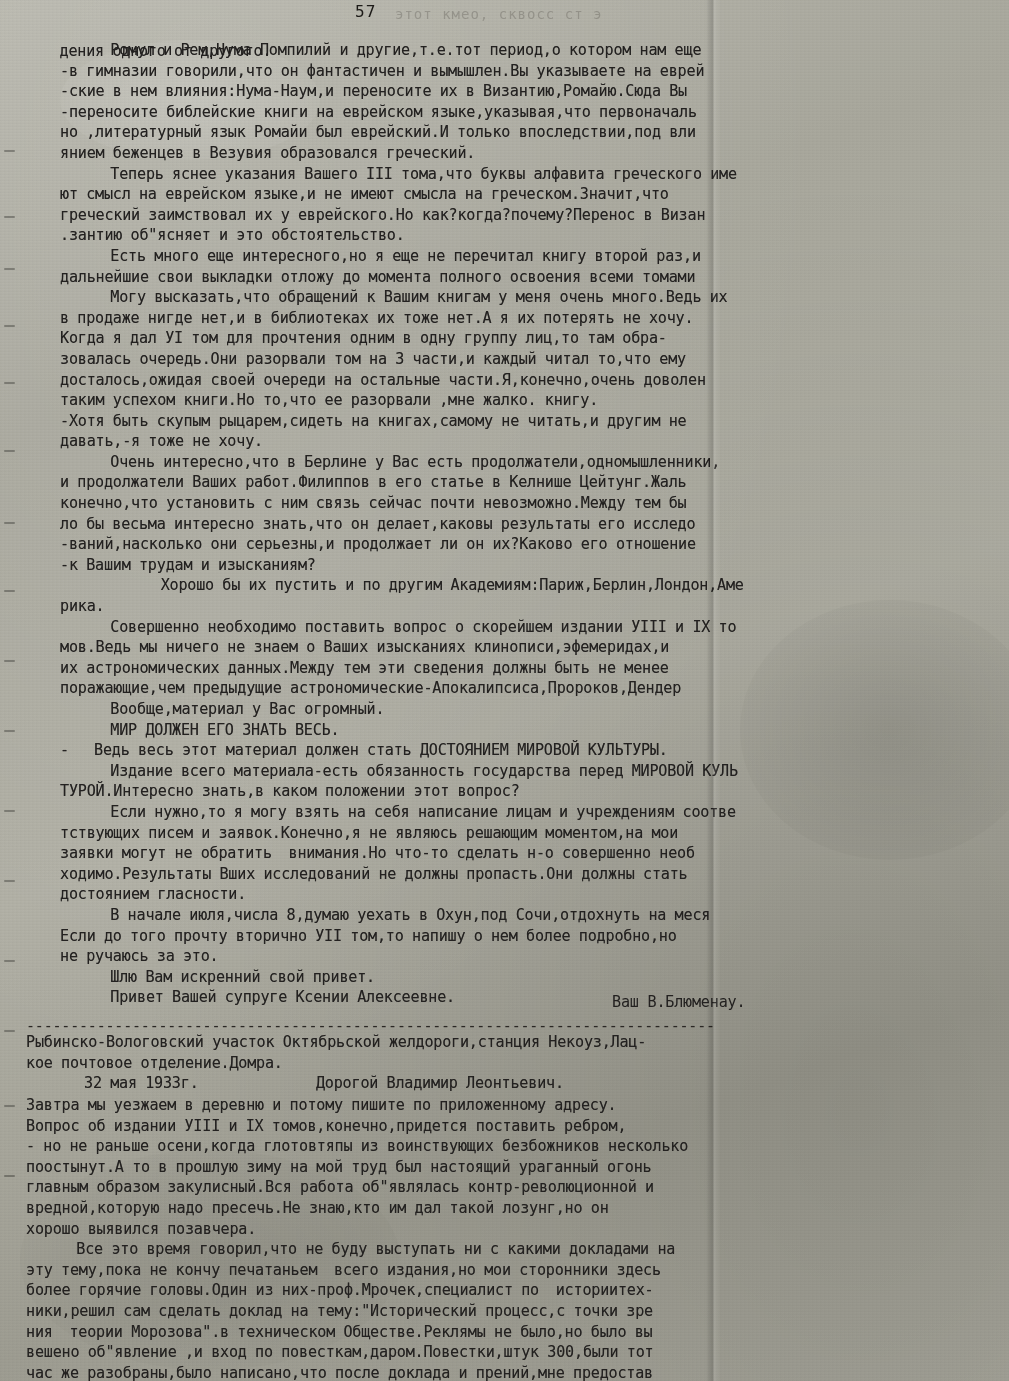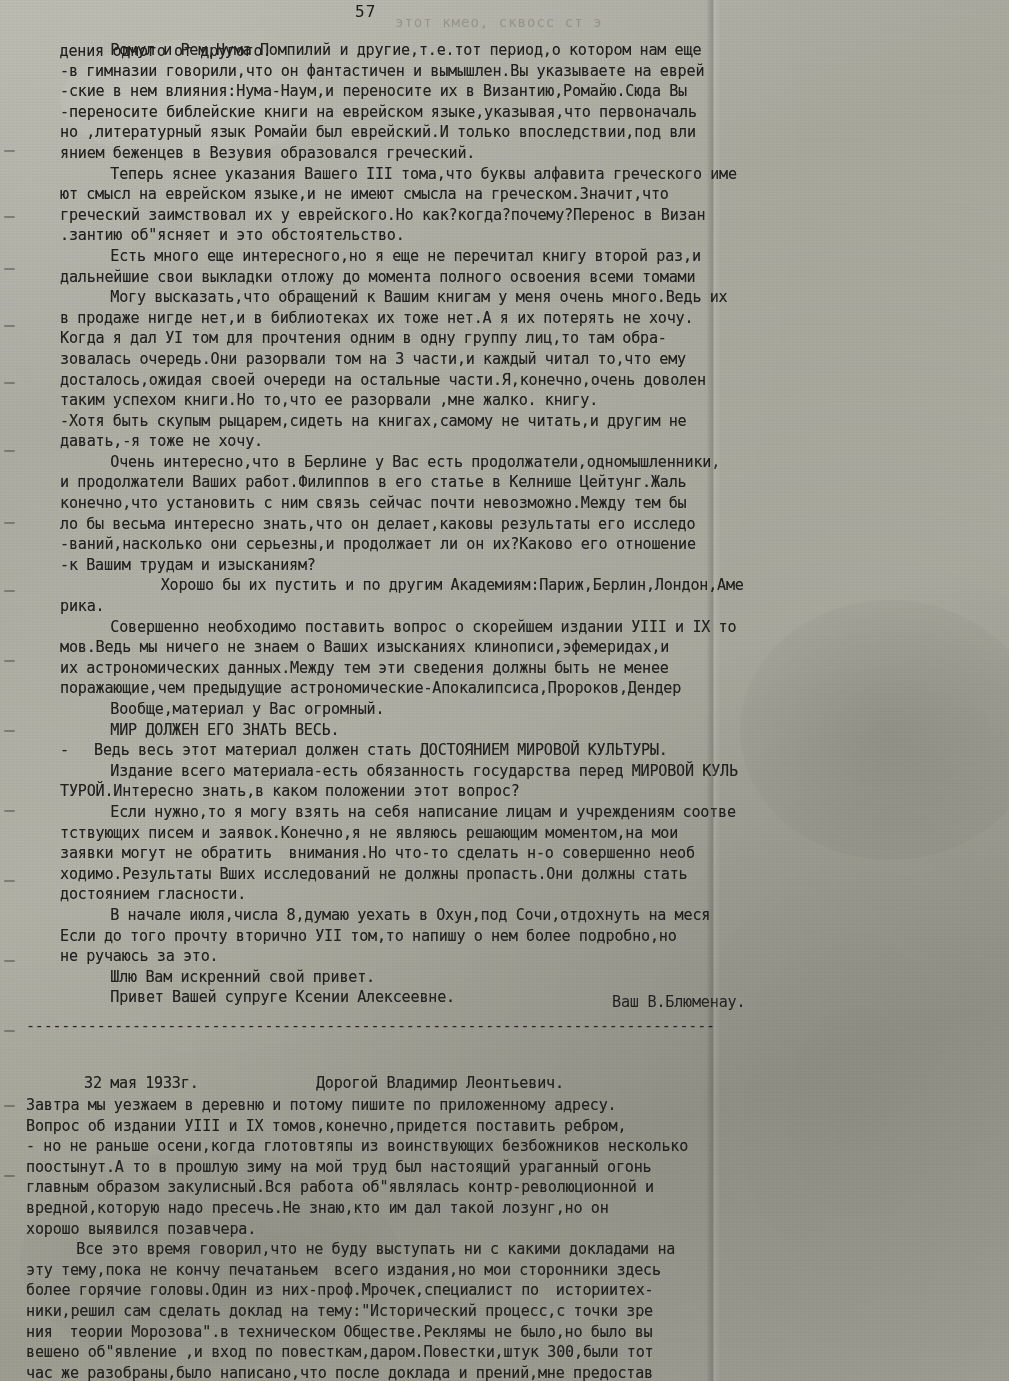--- a/index.html
+++ b/index.html
@@ -103,21 +103,20 @@
   }
 
   
   .ghost {
     position: absolute;
     color: rgba(40,38,34,0.22);
     font-size: 14px;
     letter-spacing: 1px;
     white-space: nowrap;
     pointer-events: none;
-    margin-top: 8px;
   }
   .edge-marks {
     position: absolute;
     left: 4px;
     top: 120px;
     width: 20px;
     height: 1100px;
     pointer-events: none;
   }
   .edge-marks span {
@@ -216,20 +215,22 @@
       В начале июля,числа 8,думаю уехать в Охун,под Сочи,отдохнуть на меся
 Если до того прочту вторично УII том,то напишу о нем более подробно,но
 не ручаюсь за это.
       Шлю Вам искренний свой привет.
       Привет Вашей супруге Ксении Алексеевне.</div>
 
   <div class="signature">Ваш В.Блюменау.</div>
 
   <div class="divider">------------------------------------------------------------------------------</div>
 
+  <div class="letter-two" id="letter2-head">Рыбинско-Вологовский участок Октябрьской желдороги,станция Некоуз,Лац-
+кое почтовое отделение.Домра.</div>
   <div class="letter-two" id="letter2-date">32 мая 1933г.              Дорогой Владимир Леонтьевич.</div>
   <div class="letter-two" id="letter2-body">Завтра мы уезжаем в деревню и потому пишите по приложенному адресу.
 Вопрос об издании УIII и IX томов,конечно,придется поставить ребром,
 - но не раньше осени,когда глотовтяпы из воинствующих безбожников несколько
 поостынут.А то в прошлую зиму на мой труд был настоящий ураганный огонь
 главным образом закулисный.Вся работа об"являлась контр-революционной и
 вредной,которую надо пресечь.Не знаю,кто им дал такой лозунг,но он
 хорошо выявился позавчера.
       Все это время говорил,что не буду выступать ни с какими докладами на
 эту тему,пока не кончу печатаньем  всего издания,но мои сторонники здесь

